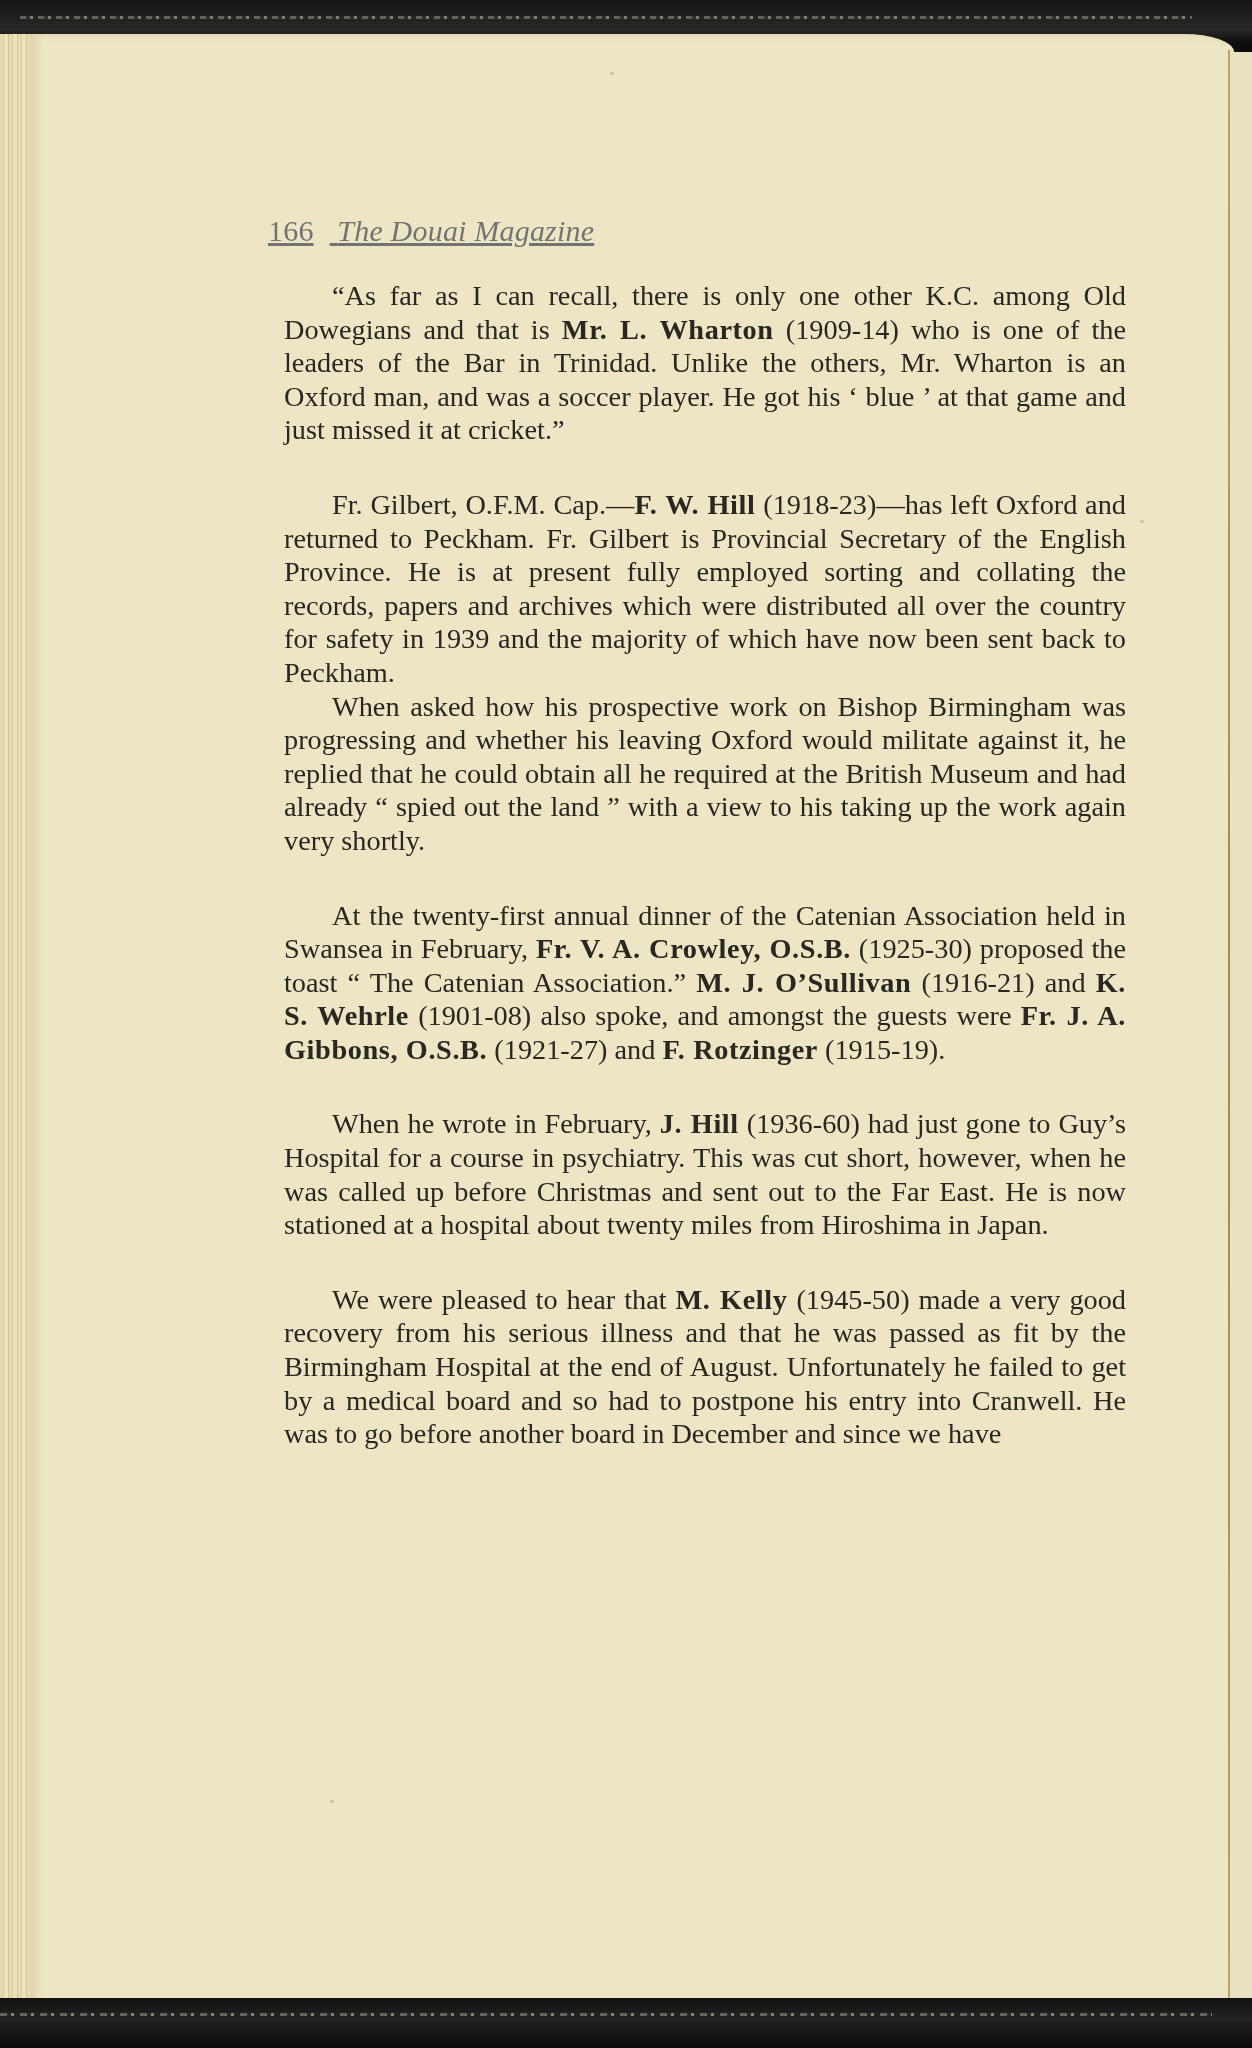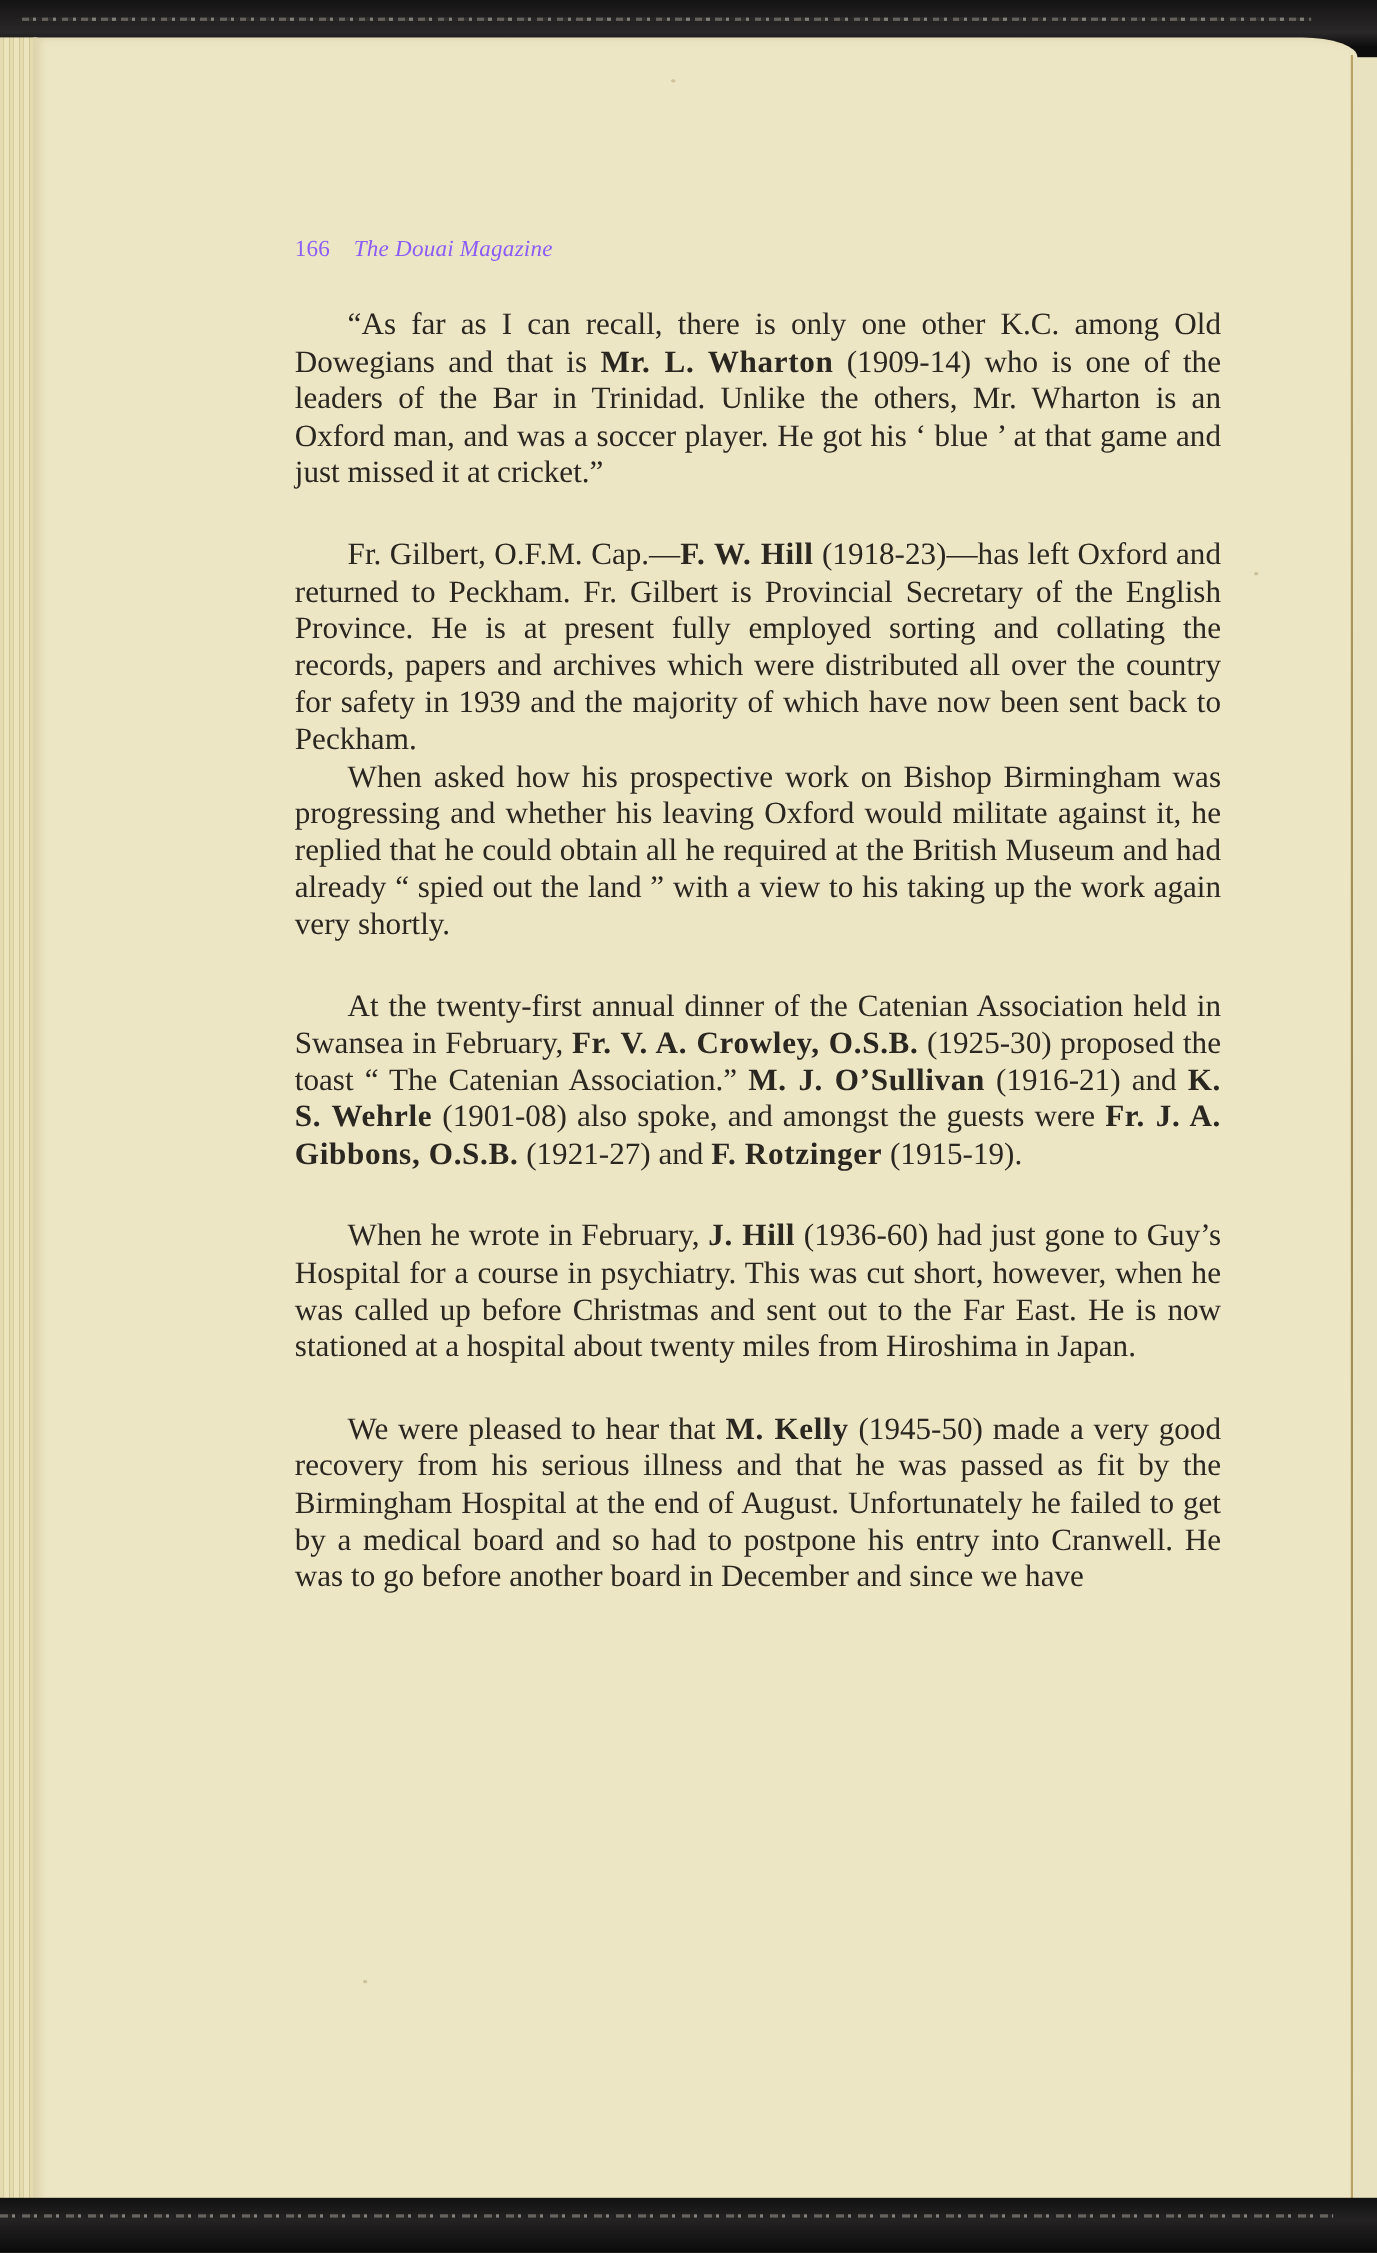--- a/index.html
+++ b/index.html
@@ -40,26 +40,26 @@
     .gutter-line {
       position: absolute; left: 1228px; top: 50px; width: 2px; height: 1960px;
       background: linear-gradient(#b8a365, #9c8a52 50%, #b8a365);
     }
     .next-page {
       position: absolute; left: 1230px; top: 52px; width: 22px; height: 1950px;
       background: #e9e2c0;
     }
     .running-head {
       position: absolute; left: 268px; top: 214px;
-      font-size: 21px; color: #8b5cf6; letter-spacing: .2px;
+      font-size: 30px; color: #737373; letter-spacing: .2px; text-decoration: underline;
     }
     .running-head .folio { margin-right: 16px; }
     .running-head .mag-title { font-style: italic; }
     .text-block {
-      position: absolute; left: 268px; top: 279px; width: 842px;
+      position: absolute; left: 284px; top: 279px; width: 842px;
       font-size: 28.3px; line-height: 33.6px; color: #2a2620;
       text-align: justify;
     }
     .para { margin: 0; text-indent: 48px; }
     .para.gap { margin-top: 41px; }
     .para b { font-weight: bold; letter-spacing: .6px; }
     .speck { position: absolute; width: 4px; height: 3px; border-radius: 2px; background: #b9ab80; opacity: .6; }
   </style>
 </head>
 <body>

